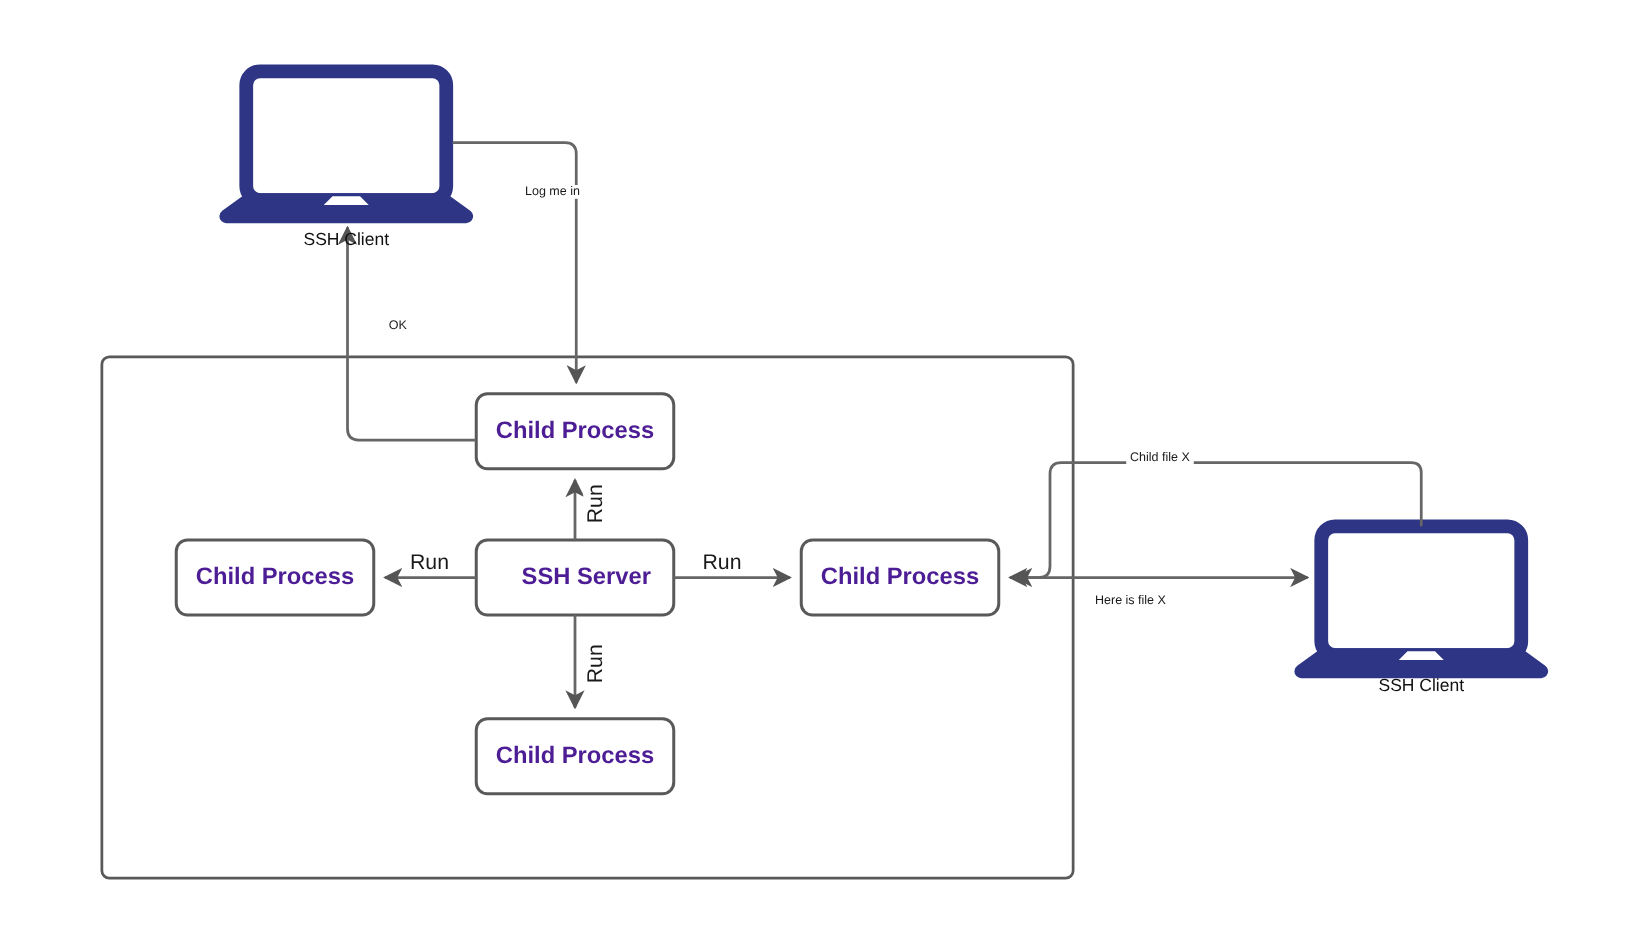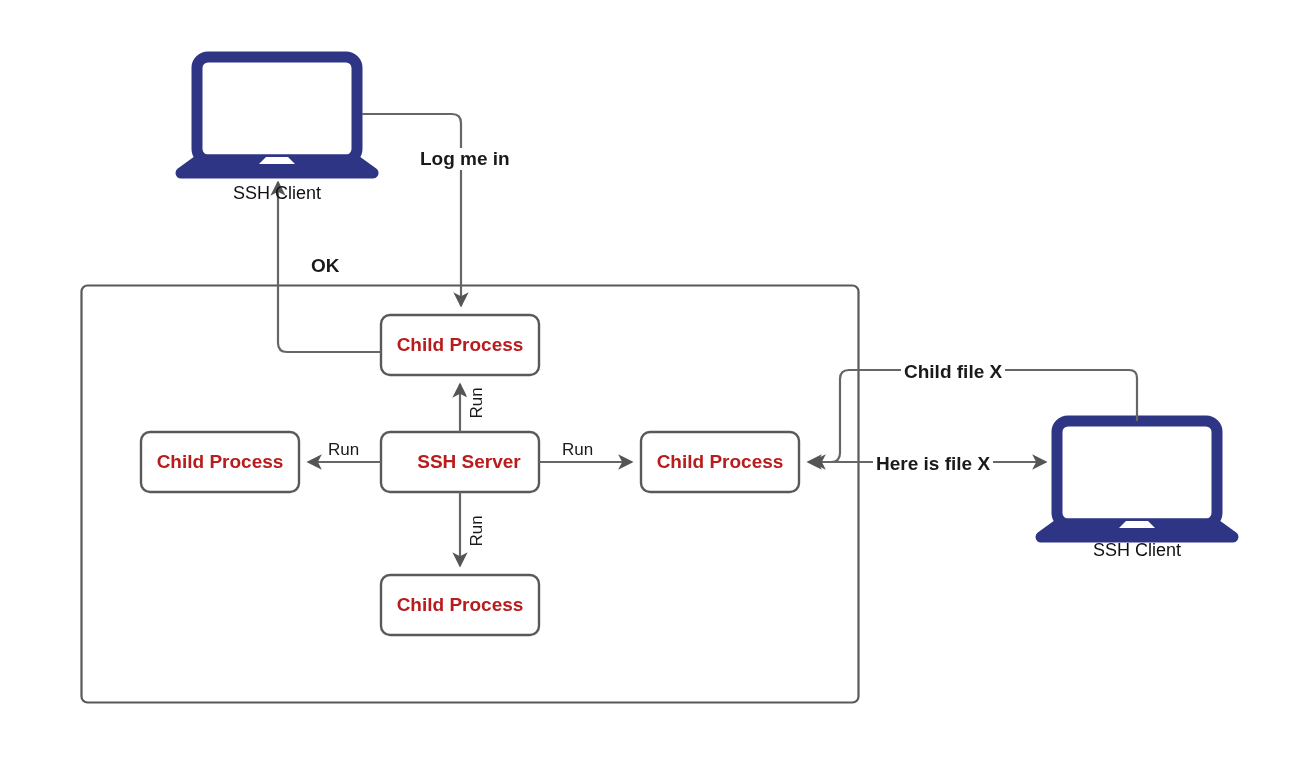--- a/index.html
+++ b/index.html
@@ -1,23 +1,23 @@
 <!DOCTYPE html>
 <html><head>
 <meta charset="utf-8">
 <style>
   html,body{margin:0;padding:0;background:#ffffff;}
   body{width:1312px;height:759px;font-family:"Liberation Sans",sans-serif;}
   #stage{position:relative;width:1312px;height:759px;overflow:hidden;background:#fff;}
   #diagram{position:absolute;left:0;top:0;}
   .lbl{position:absolute;font-family:"Liberation Sans",sans-serif;color:#1a1a1a;white-space:nowrap;}
-  .node-label{font-size:19px;font-weight:bold;color:#b91c1c;}
-  .edge-label{font-size:19px;font-weight:bold;color:#1a1a1a;background:#ffffff;padding:0 3px;}
+  .node-label{font-size:19px;font-weight:bold;color:#4c1d95;}
+  .edge-label{font-size:10px;font-weight:normal;color:#1a1a1a;background:#ffffff;padding:0 3px;}
   .edge-label.plain{font-weight:normal;font-size:17px;}
-  .client-label{font-size:18px;font-weight:normal;color:#111;}
+  .client-label{font-size:14px;font-weight:normal;color:#111;}
   .vert{transform-origin:center center;}
 </style>
 </head>
 <body>
 
 <div id="stage">
 
   <svg id="diagram" width="1312" height="759" viewBox="0 0 1312 759" xmlns="http://www.w3.org/2000/svg">
 
     <defs>
@@ -89,15 +89,15 @@
   <div class="lbl edge-label plain vert" style="left:458px;top:393px;transform:rotate(-90deg);">Run</div>
 
   <div class="lbl edge-label plain vert" style="left:458px;top:521px;transform:rotate(-90deg);">Run</div>
 
   <div class="lbl edge-label plain" style="left:325px;top:440px;">Run</div>
 
   <div class="lbl edge-label plain" style="left:559px;top:440px;">Run</div>
 
   <div class="lbl edge-label" style="left:901px;top:361px;">Child file X</div>
 
-  <div class="lbl edge-label" style="left:873px;top:453px;">Here is file X</div>
+  <div class="lbl edge-label" style="left:873px;top:475px;">Here is file X</div>
 
 </div>
 
 </body></html>

